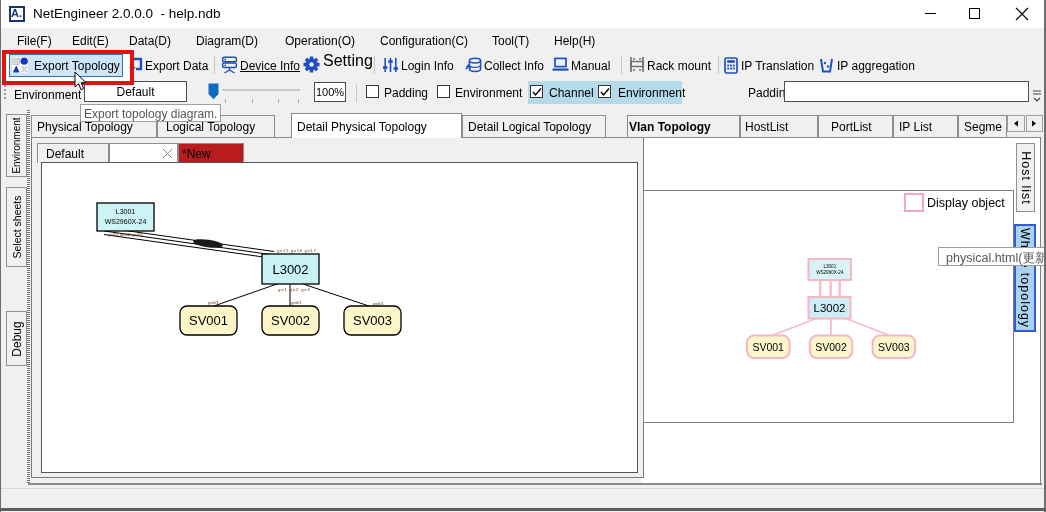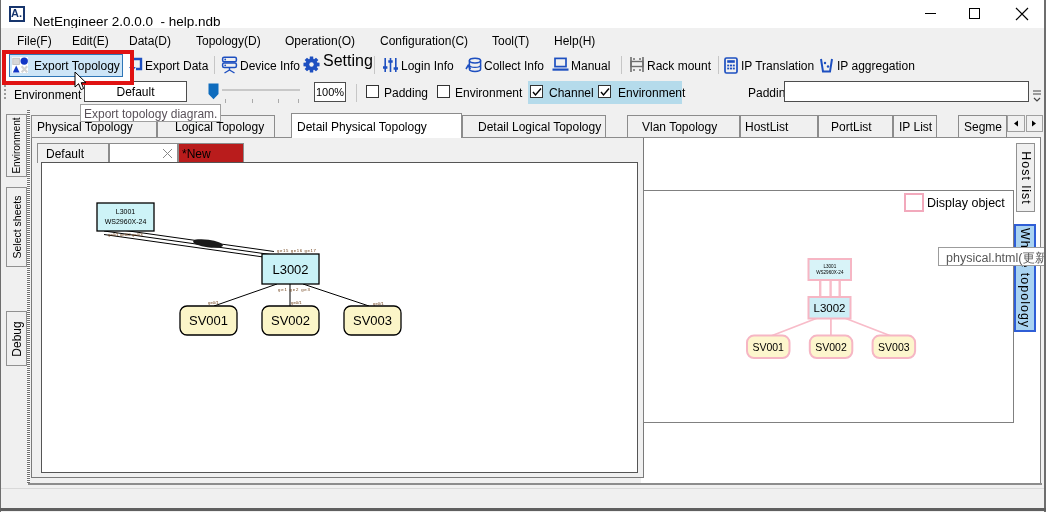--- a/index.html
+++ b/index.html
@@ -12,32 +12,32 @@
 .tab { position:absolute; top:115px; height:22px; background:#f0f0f0; border:1px solid #8c8c8c; border-bottom:none; font-size:12px; text-align:left; padding:4px 0 0 5px; }
 .vtabL { position:absolute; left:6px; width:21px; background:#f0f0f0; border:1px solid #919191; display:flex; align-items:center; justify-content:center; }
 .vtabL span { transform:rotate(-90deg); white-space:nowrap; font-size:11px; }
 </style>
 </head>
 <body>
 
 <div class="a" style="left:0;top:0;width:1046px;height:28px;background:#ffffff;"></div>
 <div class="a" style="left:9px;top:6px;width:16px;height:16px;border:2px solid #17356d;background:#fff;"></div>
 <div class="a tx" style="left:11px;top:7px;font-size:11px;font-weight:bold;color:#17356d;">A.</div>
-<div class="a tx" style="left:33px;top:6px;font-size:13.5px;margin-top:8px;">NetEngineer 2.0.0.0&nbsp; - help.ndb</div>
+<div class="a tx" style="left:33px;top:6px;font-size:13.5px;">NetEngineer 2.0.0.0&nbsp; - help.ndb</div>
 <div class="a" style="left:925px;top:13px;width:11px;height:1px;background:#000;"></div>
 <div class="a" style="left:969px;top:8px;width:11px;height:11px;border:1px solid #000;"></div>
 <svg class="a" style="left:1015px;top:7px;" width="14" height="14">
     <path d="M1,1 L13,13 M13,1 L1,13" stroke="#000" stroke-width="1.2"></path>
   </svg>
 
 <div class="a" style="left:1px;top:28px;width:1044px;height:25px;background:#f0f0f0;"></div>
 <div class="a tx" style="left:17px;top:34px;font-size:12px;">File(F)</div>
 <div class="a tx" style="left:72px;top:34px;font-size:12px;">Edit(E)</div>
 <div class="a tx" style="left:129px;top:34px;font-size:12px;">Data(D)</div>
-<div class="a tx" style="left:196px;top:34px;font-size:12px;">Topology(D)</div>
+<div class="a tx" style="left:196px;top:34px;font-size:12px;">Diagram(D)</div>
 <div class="a tx" style="left:285px;top:34px;font-size:12px;">Operation(O)</div>
 <div class="a tx" style="left:380px;top:34px;font-size:12px;text-align:right;">Configuration(C)</div>
 <div class="a tx" style="left:492px;top:34px;font-size:12px;">Tool(T)</div>
 <div class="a tx" style="left:554px;top:34px;font-size:12px;">Help(H)</div>
 
 <div class="a" style="left:1px;top:53px;width:1044px;height:28px;background:#f0f0f0;"></div>
 
 <div class="a" style="left:6px;top:53px;width:125px;height:29px;background:#fdfdfd;"></div>
 <div class="a" style="left:9px;top:54px;width:114px;height:23px;background:#cde5f7;border:1px solid #2e75b6;"></div>
 <div class="a" style="left:12px;top:57px;width:16px;height:16px;background:#fff;"></div>
@@ -57,21 +57,21 @@
 <div class="a tx" style="left:145px;top:59px;font-size:12px;">Export Data</div>
 <div class="sep" style="left:214px;"></div>
 
 <svg class="a" style="left:221px;top:56px;" width="17" height="18" viewBox="0 0 17 18">
   <rect x="1.6" y="1.2" width="13.8" height="4.6" rx="1.5" fill="none" stroke="#1d4fc0" stroke-width="1.5"></rect>
   <rect x="1.6" y="7" width="13.8" height="4.6" rx="1.5" fill="none" stroke="#1d4fc0" stroke-width="1.5"></rect>
   <circle cx="4.2" cy="3.5" r="0.9" fill="#1d4fc0"></circle>
     <circle cx="4.2" cy="9.3" r="0.9" fill="#1d4fc0"></circle>
   <path d="M8.5 11.6 V14 M3.5 17 L8.5 14 L13.5 17" fill="none" stroke="#1d4fc0" stroke-width="1.4"></path>
 </svg>
-<div class="a tx" style="left:240px;top:59px;font-size:12px;">Device Info</div>
+<div class="a tx" style="left:240px;top:59px;font-size:12px;text-decoration:underline;">Device Info</div>
 
 <svg class="a" style="left:303px;top:56px;" width="17" height="17" viewBox="0 0 17 17">
   <path d="M16.53 6.84 L16.53 10.16 L14.09 10.38 L13.78 11.13 L15.35 13.00 L13.00 15.35 L11.13 13.78 L10.38 14.09 L10.16 16.53 L6.84 16.53 L6.62 14.09 L5.87 13.78 L4.00 15.35 L1.65 13.00 L3.22 11.13 L2.91 10.38 L0.47 10.16 L0.47 6.84 L2.91 6.62 L3.22 5.87 L1.65 4.00 L4.00 1.65 L5.87 3.22 L6.62 2.91 L6.84 0.47 L10.16 0.47 L10.38 2.91 L11.13 3.22 L13.00 1.65 L15.35 4.00 L13.78 5.87 L14.09 6.62 Z" fill="#1d4fc0"></path>
   <circle cx="8.5" cy="8.5" r="2.2" fill="#f0f0f0"></circle>
 </svg>
 <div class="a tx" style="left:323px;top:52px;font-size:16px;">Setting</div>
 <div class="sep" style="left:374px;"></div>
 
 <svg class="a" style="left:383px;top:57px;" width="15" height="16" viewBox="0 0 15 16">
   <g stroke="#1d4fc0" stroke-width="1.6">
@@ -161,26 +161,26 @@
 <svg class="a" style="left:1031px;top:89px;" width="12" height="14">
     <path d="M2 2 H10 M2 5 H10" stroke="#444" stroke-width="1.2"></path>
     <path d="M3 9 L6 12 L9 9" fill="none" stroke="#444" stroke-width="1.2"></path>
   </svg>
 
 <div class="a" style="left:641px;top:137px;width:399px;height:346px;background:#ffffff;"></div>
 <div class="a" style="left:31px;top:137px;width:613px;height:341px;border-left:1px solid #7a7a7a;border-bottom:1px solid #7a7a7a;border-right:1px solid #7a7a7a;background:#f0f0f0;"></div>
 
 <div class="a" style="left:31px;top:137px;width:1009px;height:1px;background:#8c8c8c;"></div>
 <div class="tab" style="left:31px;width:126px;">Physical Topology</div>
-<div class="tab" style="left:157px;width:118px;padding-left:17px;">Logical Topology</div>
-<div class="tab" style="left:462px;width:144px;padding-left:15px;">Detail Logical Topology</div>
-<div class="tab" style="left:627px;width:113px;padding-left:14px;">Vlan Topology</div>
+<div class="tab" style="left:157px;width:118px;padding-left:8px;">Logical Topology</div>
+<div class="tab" style="left:462px;width:144px;padding-left:5px;">Detail Logical Topology</div>
+<div class="tab" style="left:627px;width:113px;padding-left:1px;font-weight:bold;">Vlan Topology</div>
 <div class="tab" style="left:740px;width:78px;padding-left:4px;">HostList</div>
 <div class="tab" style="left:818px;width:75px;padding-left:12px;">PortList</div>
-<div class="tab" style="left:893px;width:44px;padding-left:5px;">IP List</div>
+<div class="tab" style="left:893px;width:65px;padding-left:5px;">IP List</div>
 <div class="tab" style="left:958px;width:49px;padding-left:5px;">Segme</div>
 <div class="tab" style="left:291px;top:113px;height:25px;width:171px;background:#fff;padding-top:6px;padding-left:5px;">Detail Physical Topology</div>
 
 <div class="a" style="left:1007px;top:115px;width:18px;height:17px;background:#f0f0f0;border:1px solid #a0a0a0;"></div>
 <div class="a" style="left:1026px;top:115px;width:17px;height:17px;background:#f0f0f0;border:1px solid #a0a0a0;"></div>
 <svg class="a" style="left:1013px;top:120px;" width="6" height="7">
     <path d="M5 0.5 L1 3.5 L5 6.5 Z" fill="#000"></path>
   </svg>
 <svg class="a" style="left:1031px;top:120px;" width="6" height="7">
     <path d="M1 0.5 L5 3.5 L1 6.5 Z" fill="#000"></path>

